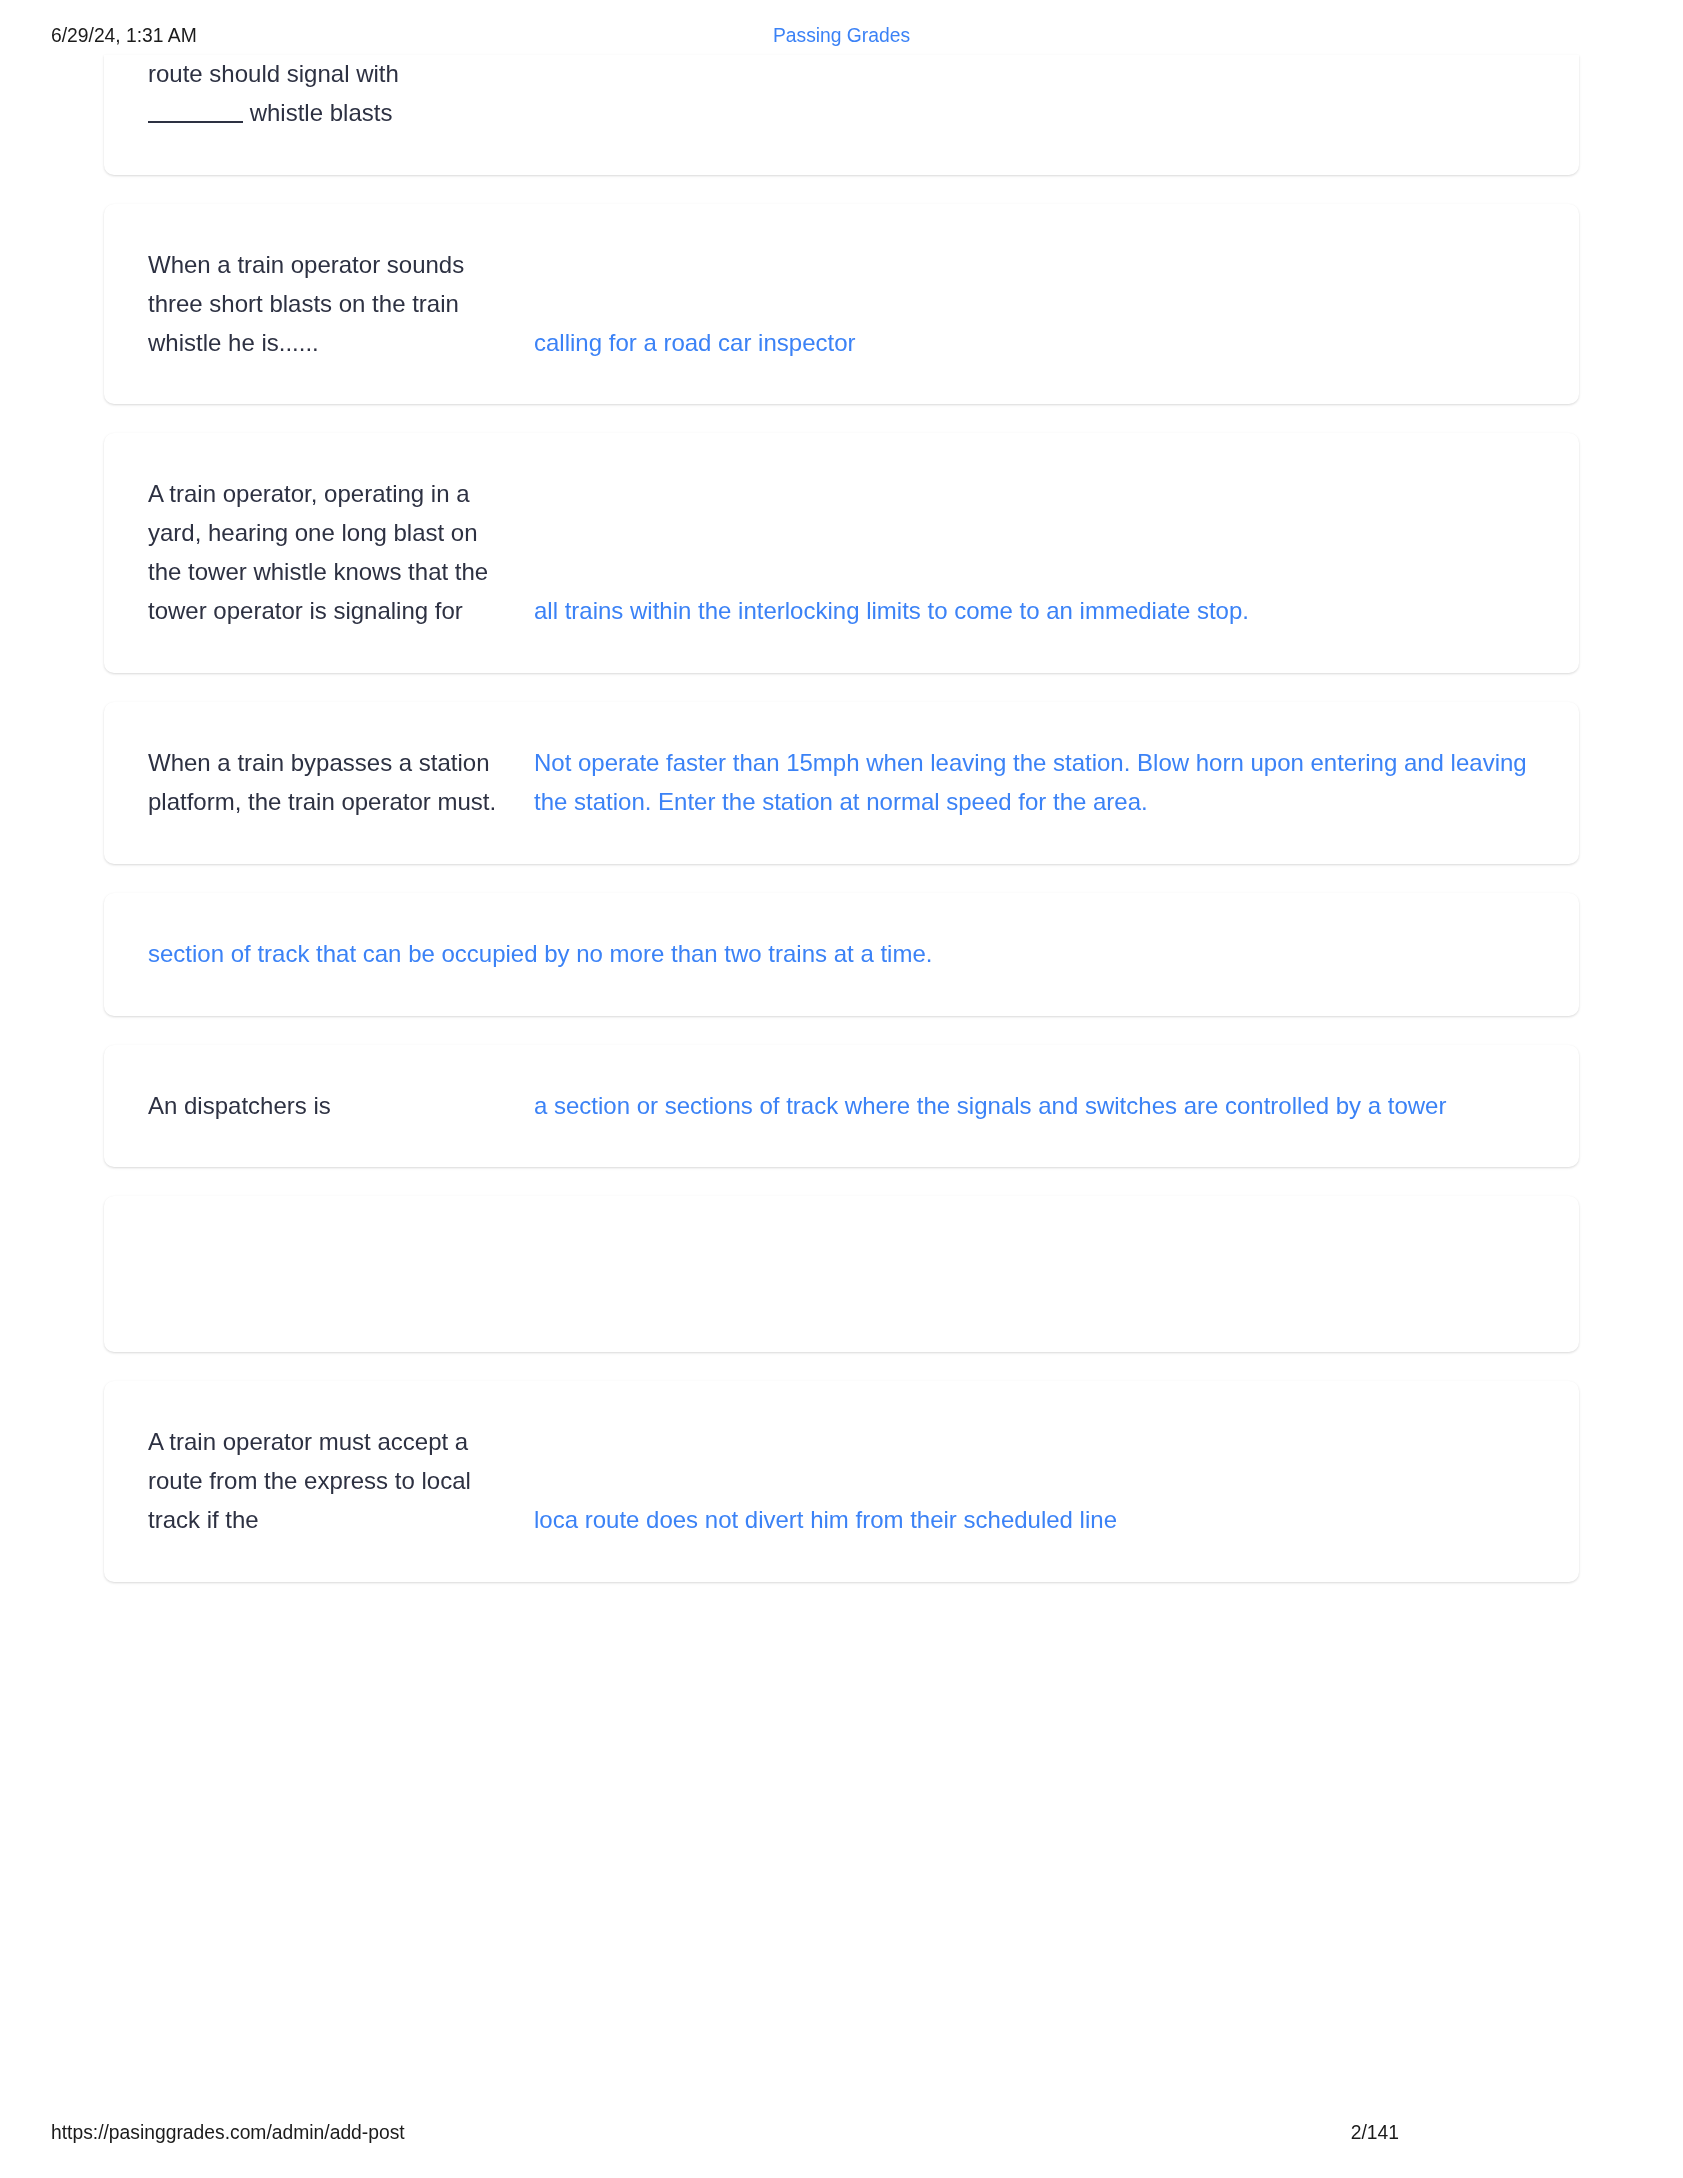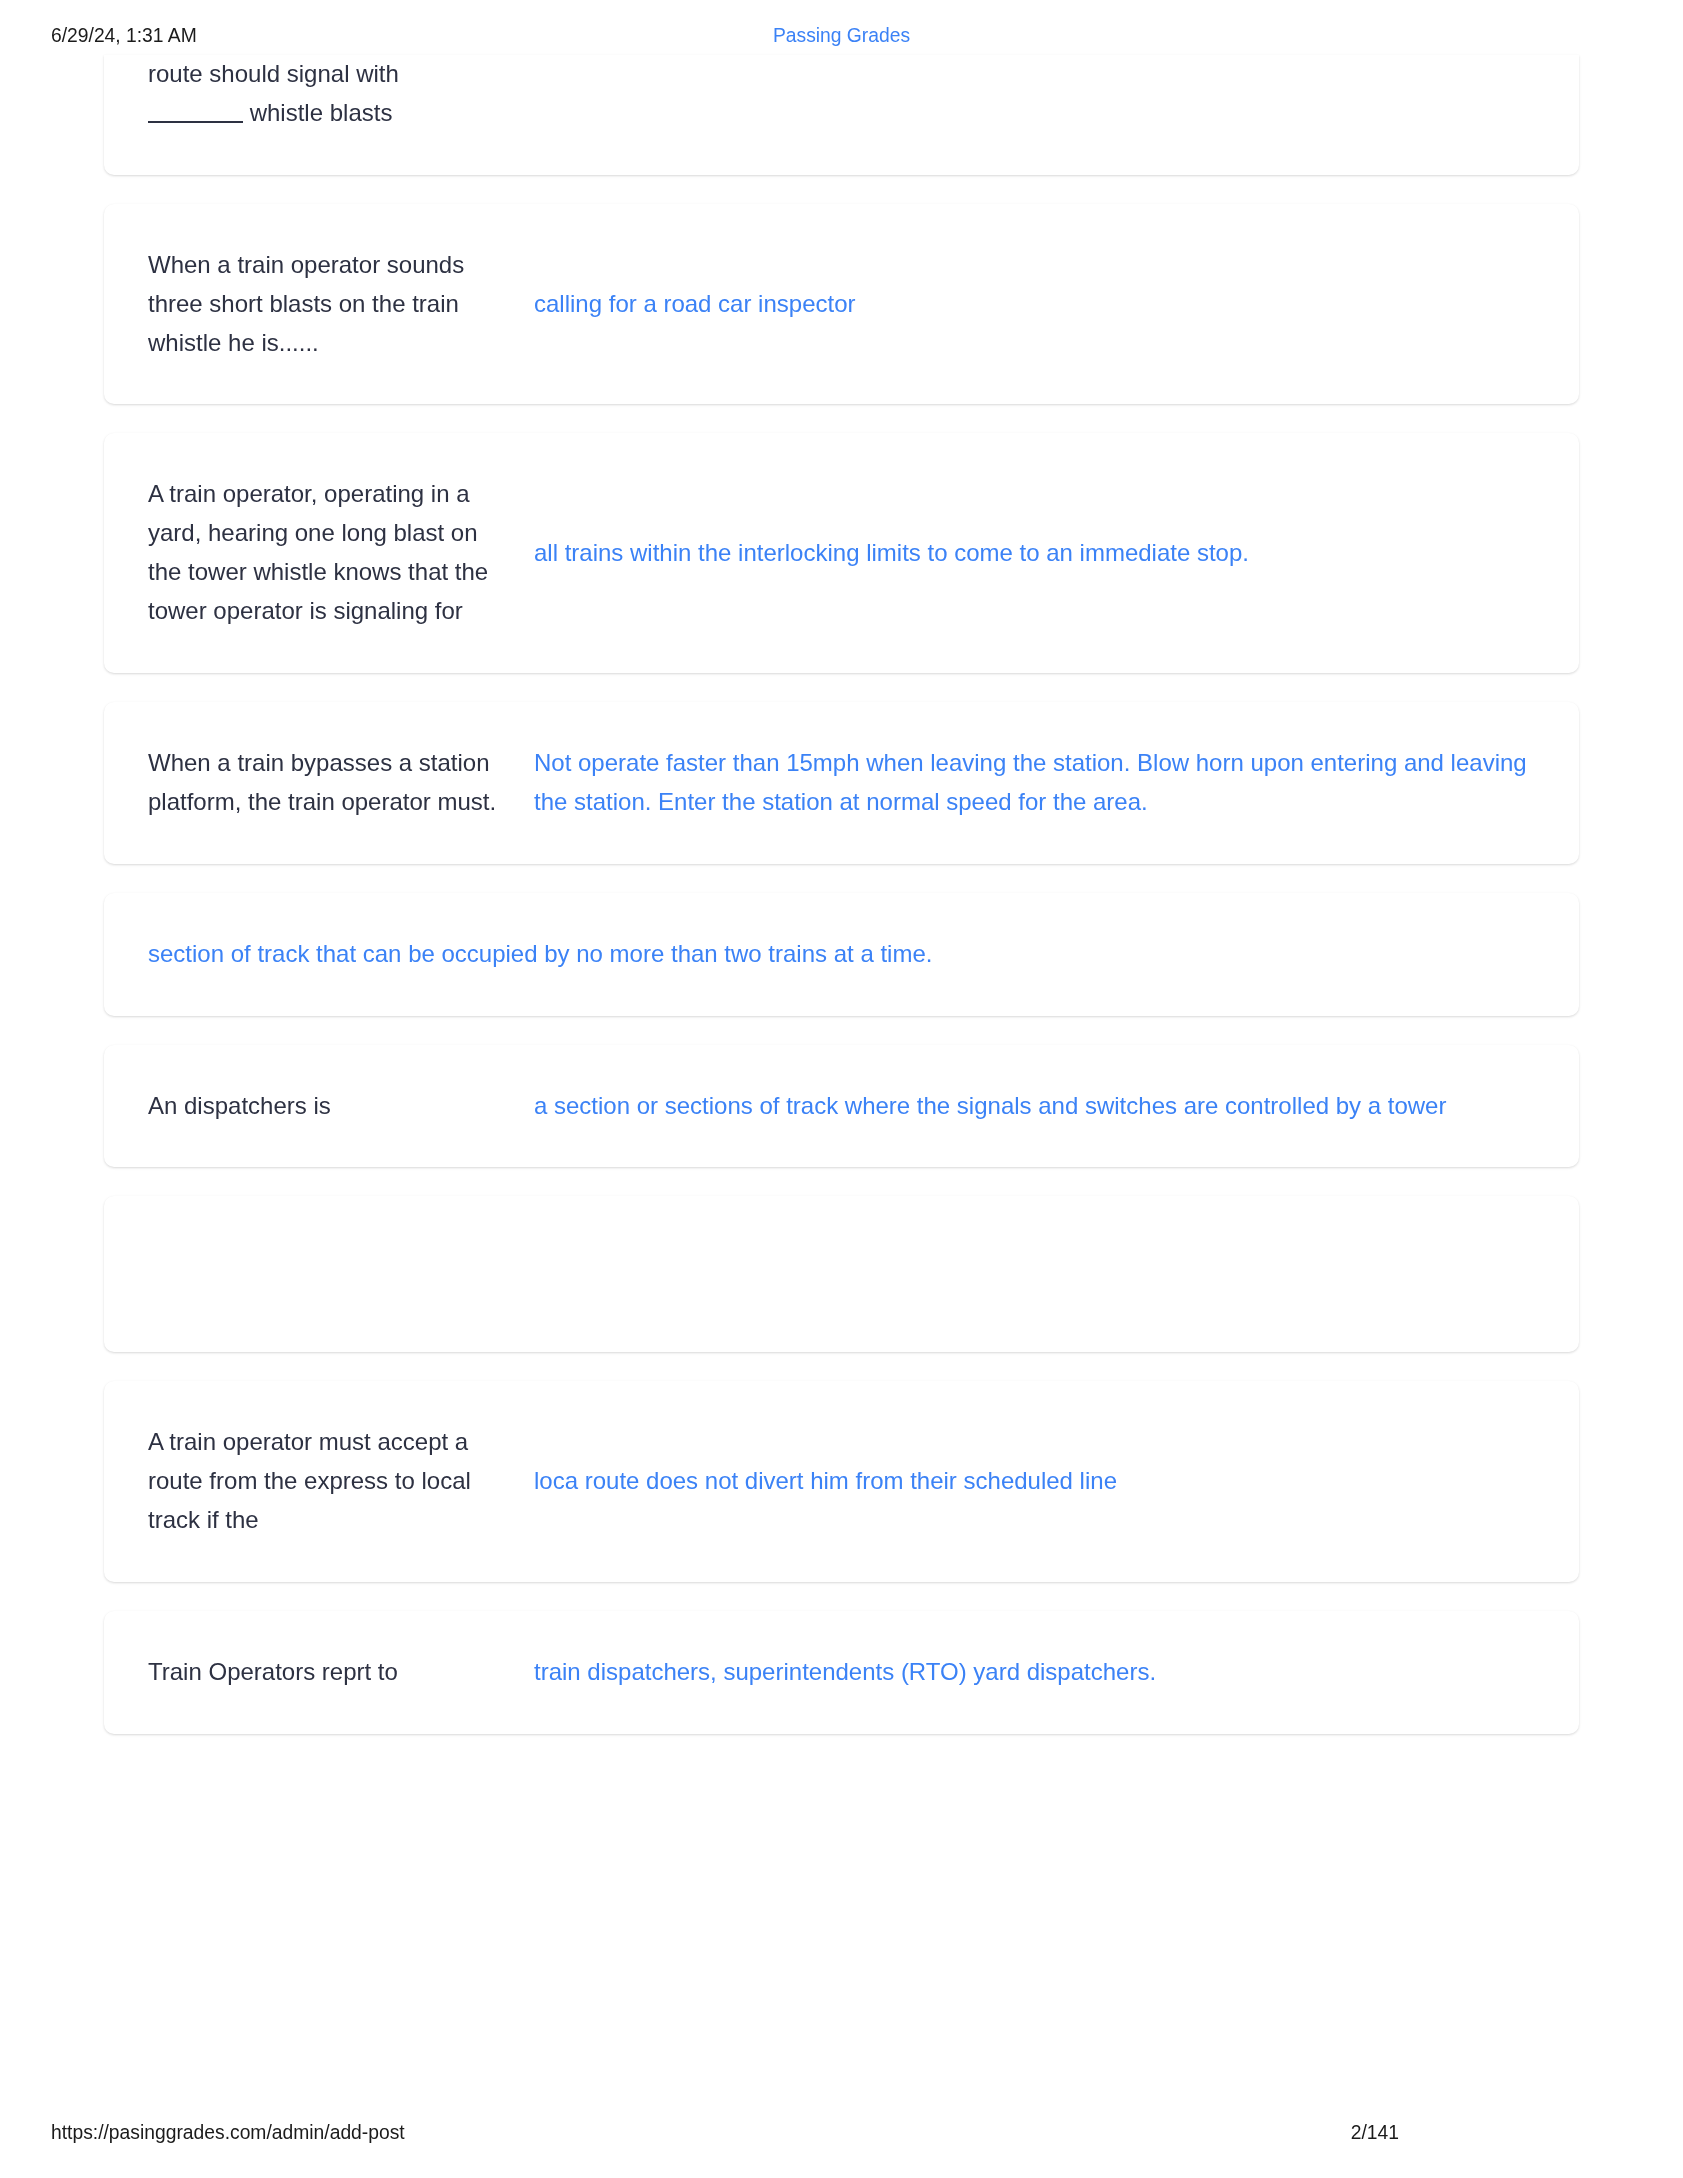--- a/index.html
+++ b/index.html
@@ -71,21 +71,21 @@
     padding: 0 104px 0 104px;
   }
 
   .qa-card {
     background: #ffffff;
     border-radius: 10px;
     box-shadow: 0 1px 3px rgba(0,0,0,0.10), 0 1px 2px rgba(0,0,0,0.06);
     margin-bottom: 29px;
     padding: 42px 44px 42px 44px;
     display: flex;
-    align-items: center;
+    align-items: flex-end;
   }
   
   .qa-card.clipped-top {
     padding-top: 0;
     padding-bottom: 42px;
     margin-top: 0;
     border-top-left-radius: 0;
     border-top-right-radius: 0;
   }
   .qa-card.empty-card {
@@ -161,24 +161,20 @@
       <div class="col-question"></div>
       <div class="col-answer"></div>
     </div>
 
 
     <div class="qa-card">
       <div class="col-question">A train operator must accept a route from the express to local track if the</div>
       <div class="col-answer">loca route does not divert him from their scheduled line</div>
     </div>
 
-    <div class="qa-card">
-      <div class="col-question">Train Operators reprt to</div>
-      <div class="col-answer">train dispatchers, superintendents (RTO) yard dispatchers.</div>
-    </div>
 
   </div>
 </div>
 
 <div class="print-footer">
   <span>https://pasinggrades.com/admin/add-post</span>
   <span>2/141</span>
 </div>
 
 

